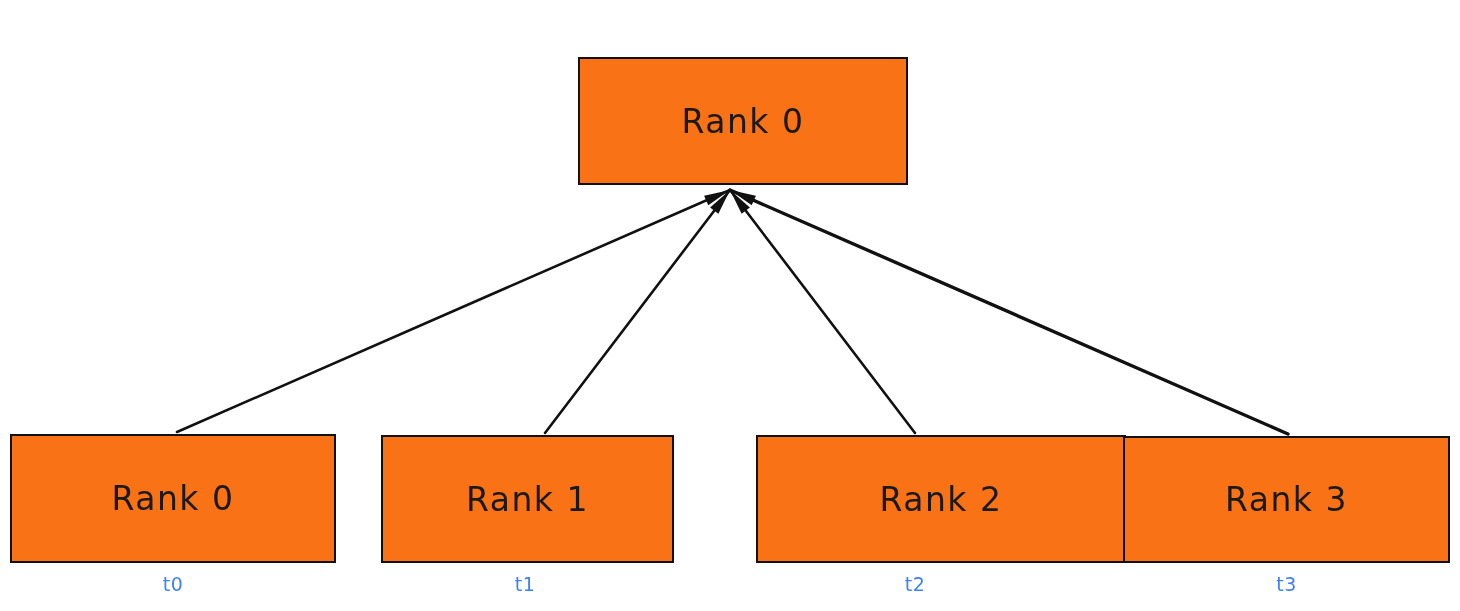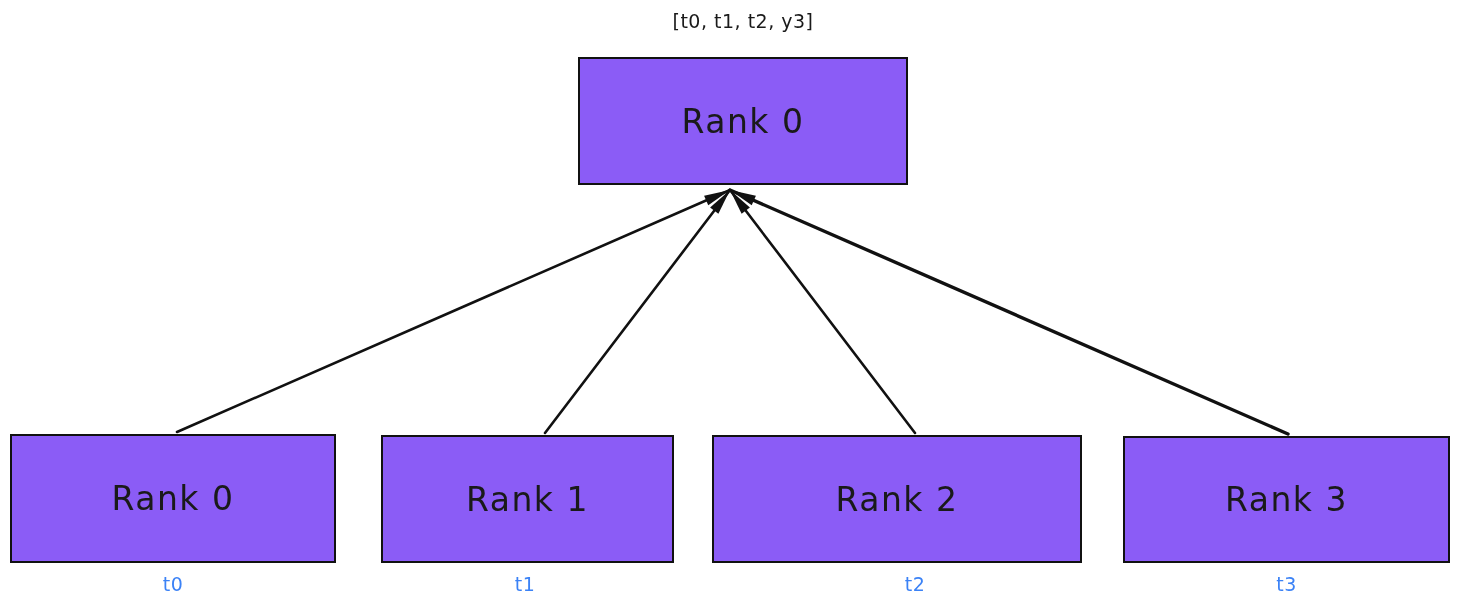--- a/index.html
+++ b/index.html
@@ -22,21 +22,21 @@
     position: absolute;
     left: 0;
     top: 0;
     width: 1460px;
     height: 611px;
     pointer-events: none;
   }
   .node-box {
     position: absolute;
     box-sizing: border-box;
-    background: #8b5cf6;
+    background: #f97316;
     border: 2.5px solid #111111;
     display: flex;
     align-items: center;
     justify-content: center;
     z-index: 3;
   }
   .node-label {
     font-family: "DejaVu Sans", sans-serif;
     font-size: 33px;
     letter-spacing: 1.5px;
@@ -87,36 +87,35 @@
       </g>
     <g id="arrowhead-group" fill="#111111" stroke="none">
         <polygon points="730,190 708.2656077851915,205.1873695896581 704.0961881133852,195.65972876937343"></polygon>
         <polygon points="730,190 718.3879895637604,213.83697156999318 710.11315514732,207.53720051220927"></polygon>
         <polygon points="730,190 749.88684485268,207.53720051220927 741.6120104362396,213.83697156999318"></polygon>
         <polygon points="730,190 755.9054119831914,195.65240037339245 751.7386878408719,205.18122033820507"></polygon>
       </g>
   </svg>
 
 
-  <div class="top-annotation" style="left:578px; top:10px; width:330px;">[t0, t1, t2, y3]</div>
 
   <div id="dest-node" class="node-box" style="left: 578px; top: 57px; width: 330px; height: 128px;">
     <span class="node-label">Rank 0</span>
   </div>
 
   <div id="source-nodes">
       <div class="node-box" style="left: 10px; top: 434px; width: 326px; height: 129px;">
         <span class="node-label">Rank 0</span>
       </div>
       <div class="tensor-label" style="left: 10px; top: 573px; width: 326px;">t0</div>
       <div class="node-box" style="left: 381px; top: 435px; width: 293px; height: 128px;">
         <span class="node-label">Rank 1</span>
       </div>
       <div class="tensor-label" style="left: 362px; top: 573px; width: 326px;">t1</div>
-      <div class="node-box" style="left: 712px; top: 435px; width: 370px; height: 128px; text-align: right;">
+      <div class="node-box" style="left: 756px; top: 435px; width: 370px; height: 128px; text-align: right;">
         <span class="node-label">Rank 2</span>
       </div>
       <div class="tensor-label" style="left: 752px; top: 573px; width: 326px;">t2</div>
       <div class="node-box" style="left: 1123px; top: 436px; width: 327px; height: 127px;">
         <span class="node-label">Rank 3</span>
       </div>
       <div class="tensor-label" style="left: 1123px; top: 573px; width: 327px;">t3</div>
     </div>
 
 </div>

